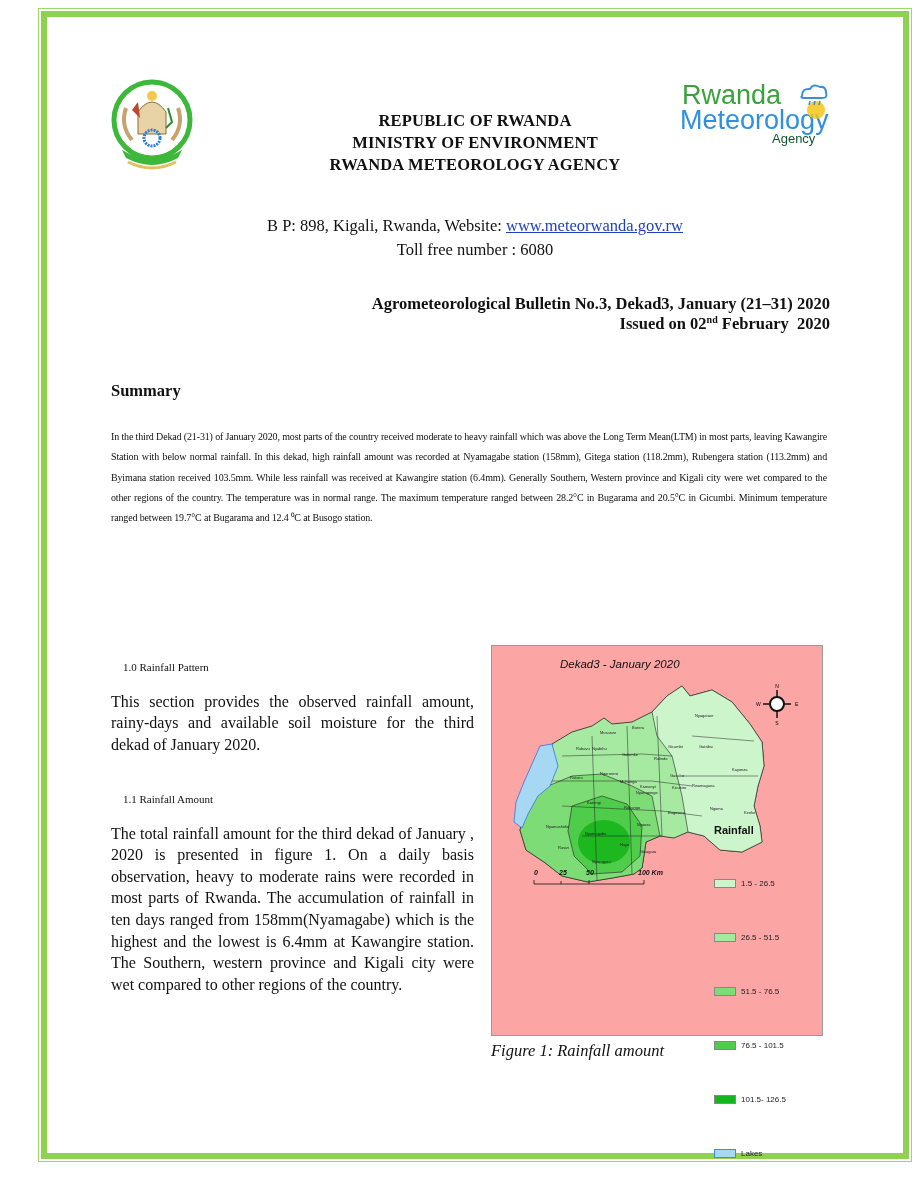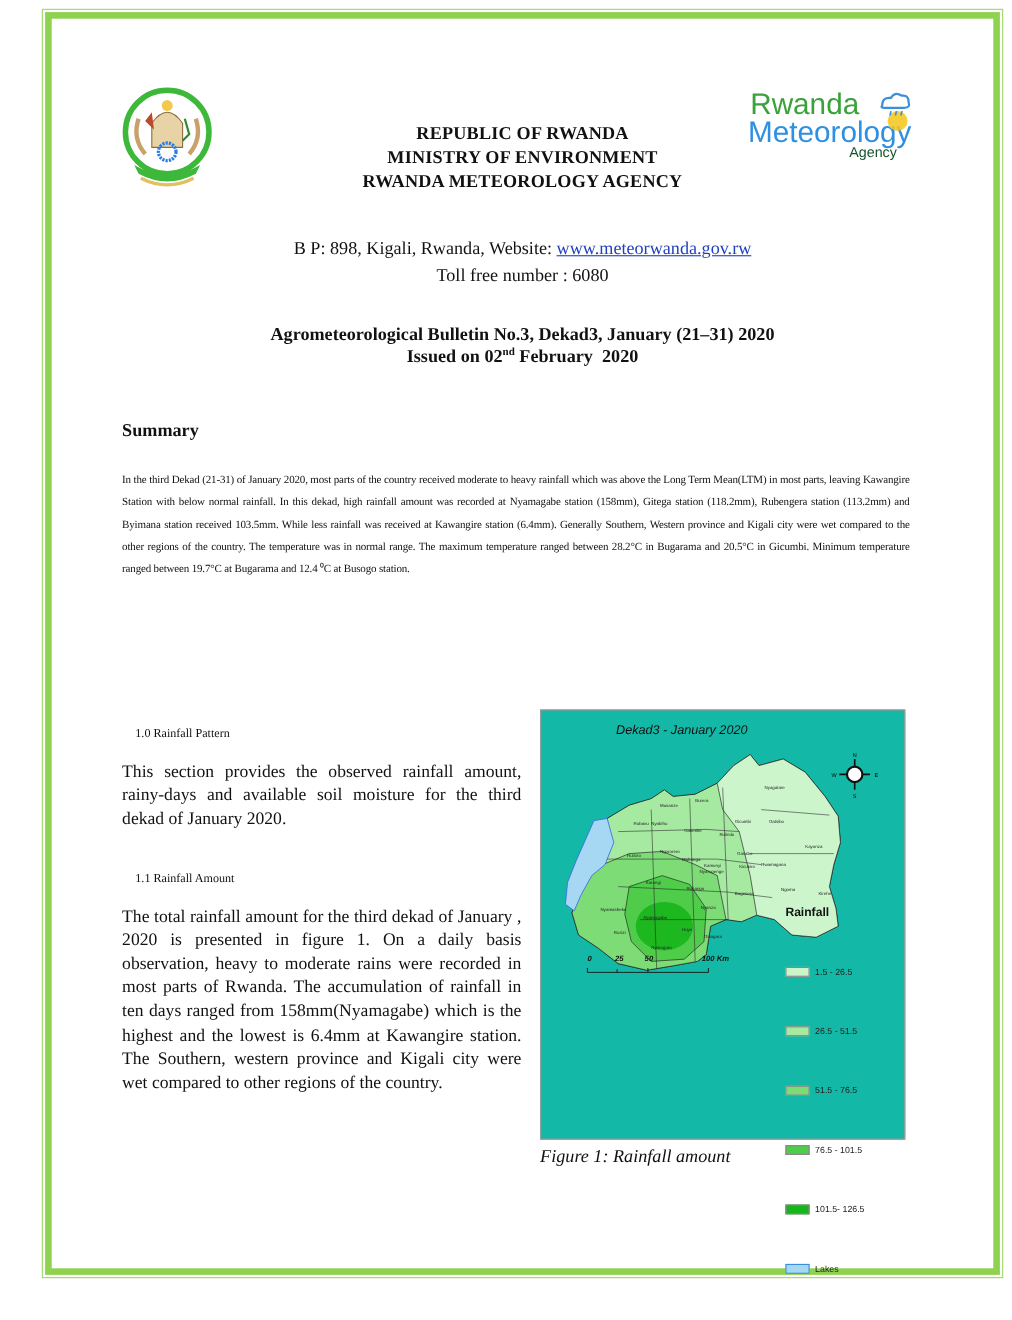--- a/index.html
+++ b/index.html
@@ -15,38 +15,38 @@
     .rma-text { font-family: "Liberation Sans", sans-serif; line-height: 1; position: absolute; }
     .rma-rwanda { left: 2px; top: 0px; font-size: 27px; color: #3aa23a; }
     .rma-meteo { left: 0px; top: 25px; font-size: 27px; color: #2f8fe0; }
     .rma-agency { left: 92px; top: 50px; font-size: 13px; color: #14532d; }
 
     .header-block { position: absolute; left: 200px; top: 110px; width: 550px; text-align: center; }
     .hdr-line { font-family: "Liberation Serif", serif; font-weight: bold; font-size: 16.5px; line-height: 22px; letter-spacing: 0.2px; }
     .contact { position: absolute; left: 120px; top: 214px; width: 710px; text-align: center;
                font-family: "Liberation Serif", serif; font-size: 16.5px; line-height: 24px; }
     .contact a { color: #1f3fbf; text-decoration: underline; }
-    .bulletin { position: absolute; left: 120px; top: 294px; width: 710px; text-align: center;
+    .bulletin { position: absolute; left: 120px; top: 294px; width: 710px; text-align: right;
                 font-family: "Liberation Serif", serif; font-weight: bold; font-size: 16.5px; line-height: 20px; }
     .bulletin sup { font-size: 10px; vertical-align: 6px; line-height: 0; }
 
     .summary-h { position: absolute; left: 111px; top: 381px; font-family: "Liberation Serif", serif;
                  font-weight: bold; font-size: 16.5px; }
     .summary-p { position: absolute; left: 111px; top: 427px; width: 716px;
                  font-family: "Liberation Serif", serif; font-size: 10px; line-height: 20.3px;
                  text-align: justify; letter-spacing: -0.15px; }
 
     .col-left { position: absolute; left: 111px; top: 645px; width: 363px;
                 font-family: "Liberation Serif", serif; font-size: 16px; line-height: 21.6px; }
     .col-left h3 { margin: 12px; font-size: 11px; font-weight: normal; line-height: 21.6px; }
     .col-left p { margin: 0; text-align: justify; }
     .gap { height: 21.6px; }
 
     .fig { position: absolute; left: 491px; top: 645px; width: 332px; height: 391px;
-           border: 1.5px solid #9a9a9a; box-sizing: border-box; background: #14b8a6; }
+           border: 1.5px solid #9a9a9a; box-sizing: border-box; background: #fca5a5; }
     .fig-title { position: absolute; left: 68px; top: 12px; font-family: "Liberation Sans", sans-serif;
                  font-style: italic; font-size: 11.5px; color: #111; }
     .fig svg { position: absolute; left: 0; top: 0; }
     .legend { position: absolute; left: 222px; top: 178px; font-family: "Liberation Sans", sans-serif; }
     .legend-title { font-weight: bold; font-size: 11px; margin-bottom: 21px; }
     .legend-row { display: flex; align-items: center; height: 14px; font-size: 8px; color: #222; margin-top: 40px; }
     .swatch { width: 22px; height: 9px; border: 1px solid #888; margin-right: 5px; box-sizing: border-box; }
     .scale-labels { position: absolute; left: 42px; top: 223px; width: 130px; height: 12px;
                     font-family: "Liberation Sans", sans-serif; font-style: italic; font-weight: bold; font-size: 7px; }
     .scale-labels span { position: absolute; top: 0; }

